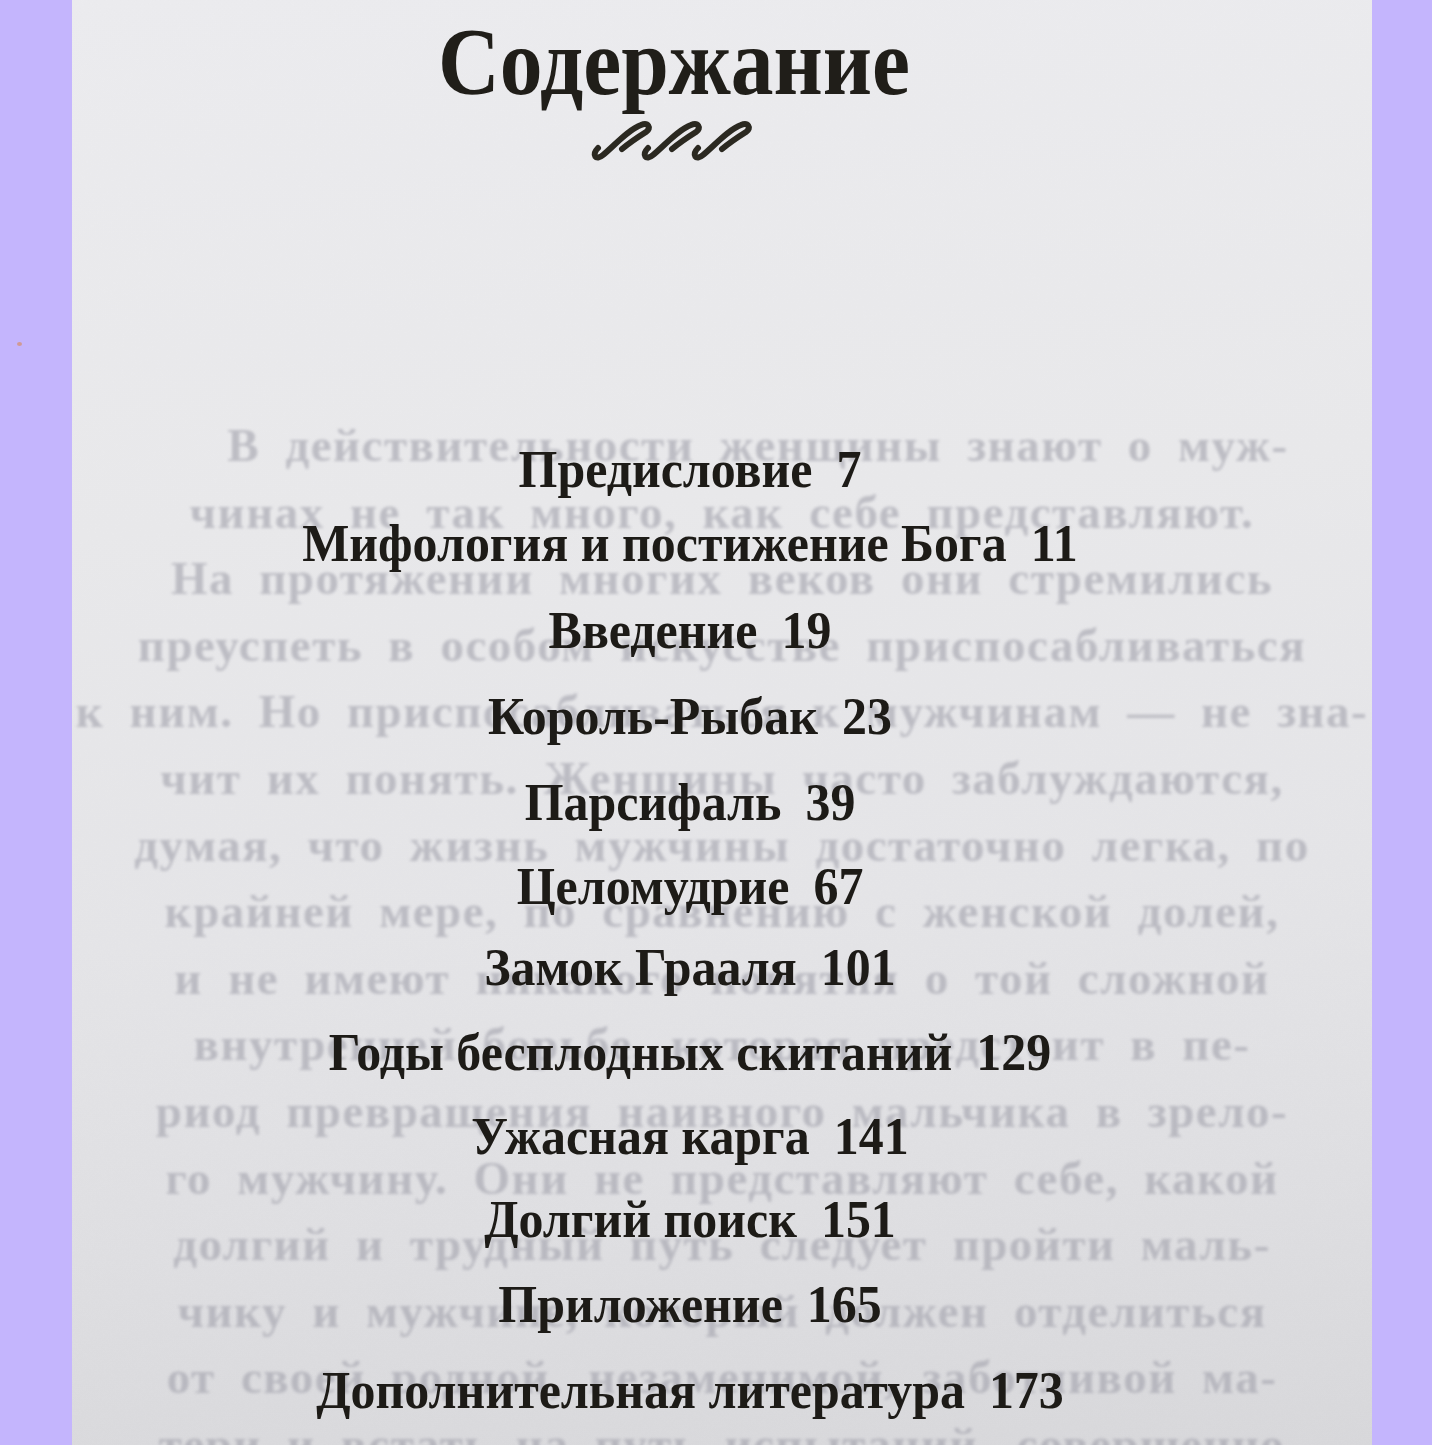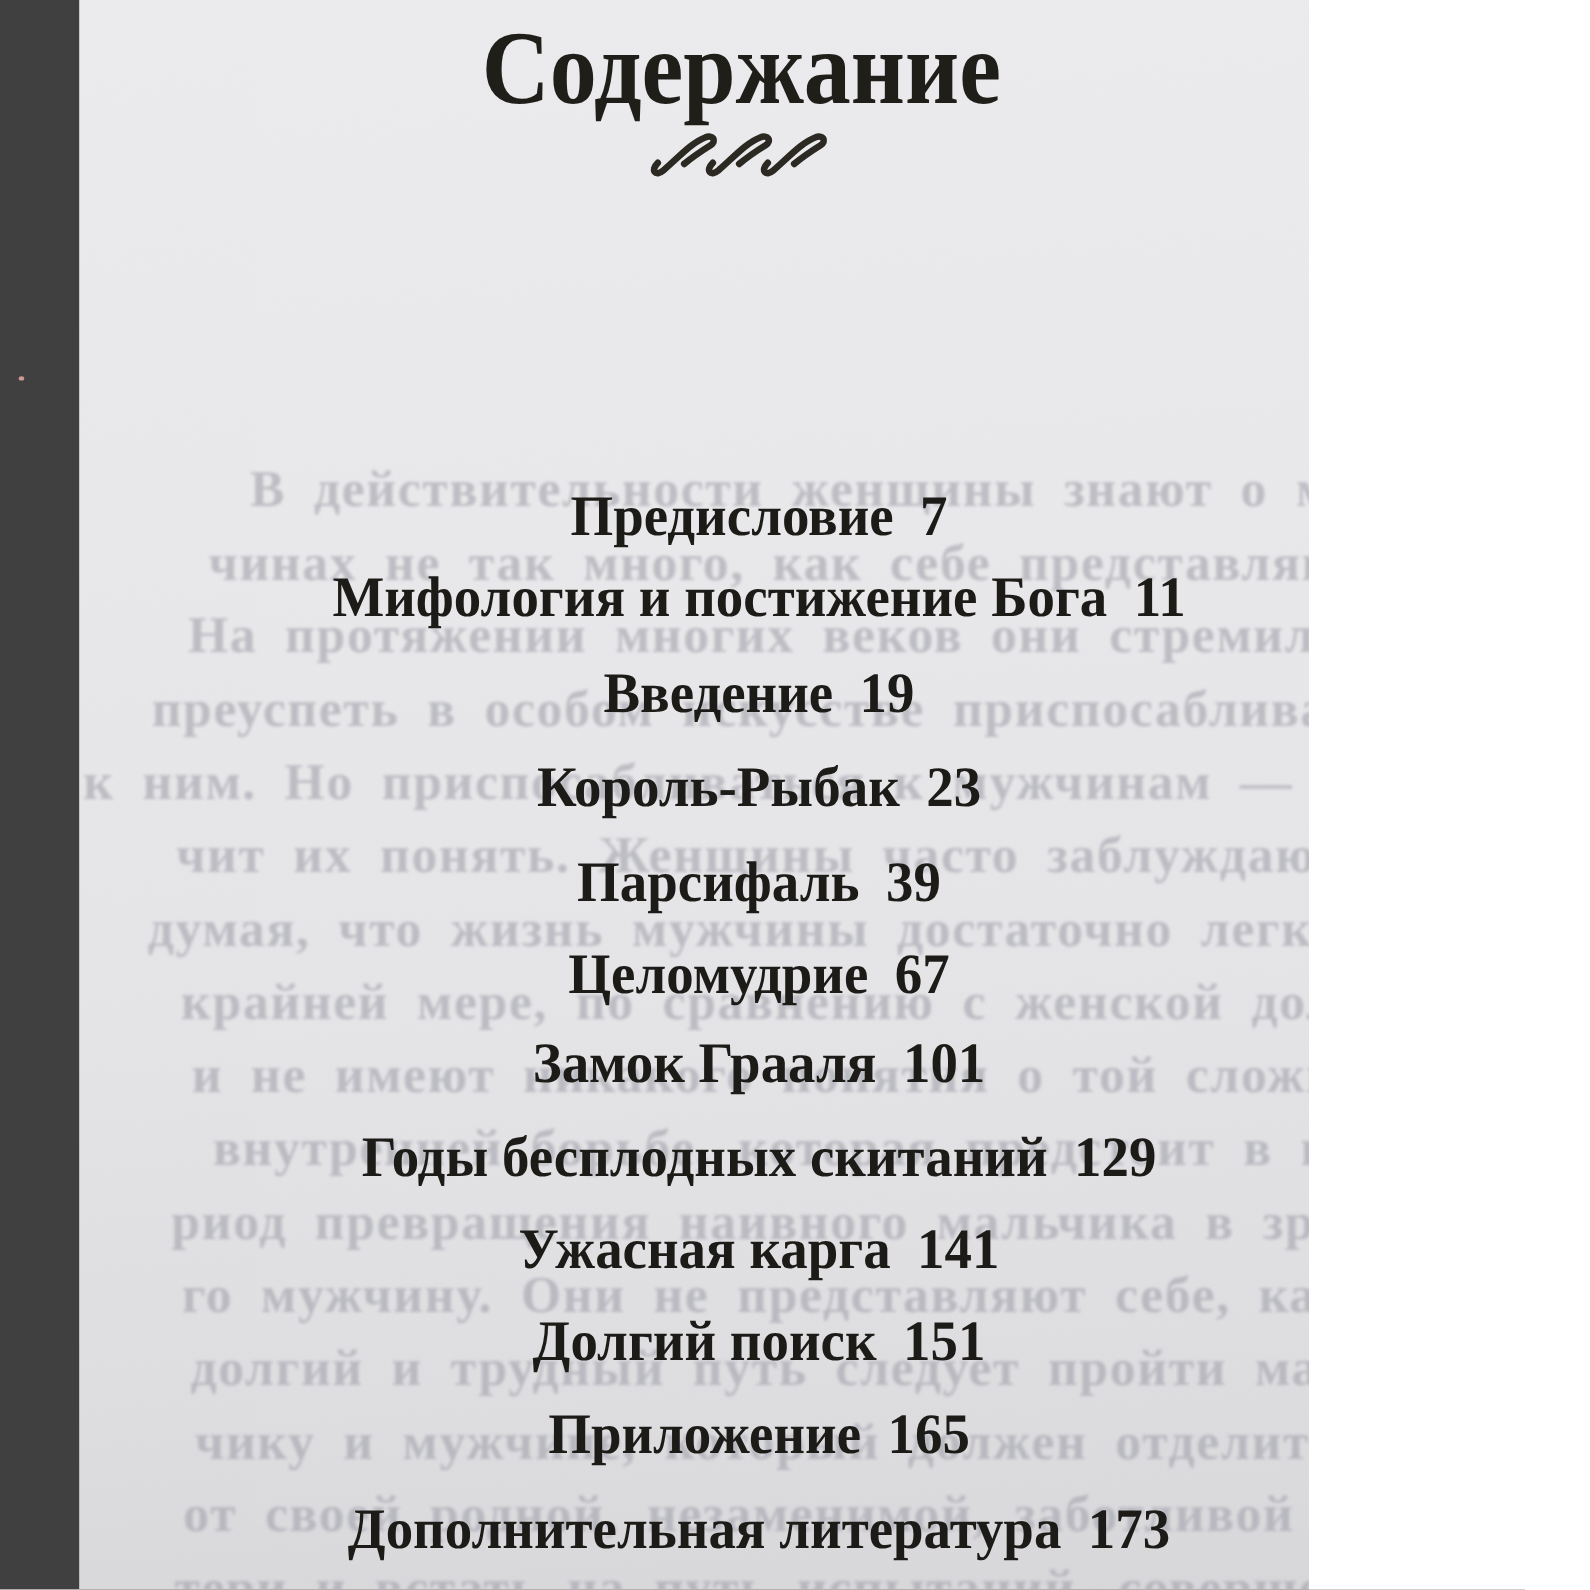--- a/index.html
+++ b/index.html
@@ -2,25 +2,26 @@
 <html lang="ru"><head>
 <meta charset="utf-8">
 <style>
   html, body {
     margin: 0;
     padding: 0;
     background: #ffffff;
   }
   .frame {
     position: relative;
-    width: 1190px;
+    width: 1420px;
     height: 1445px;
-    background: #404040;
+    background: #c4b5fd;
     overflow: hidden;
     font-family: "Liberation Serif", "DejaVu Serif", serif;
+    padding-left: 12px;
   }
   
   .paper {
     position: absolute;
     left: 72px;
     top: 0;
     width: 1300px;
     height: 1445px;
     background: linear-gradient(176deg,
       #ebebee 0%,

